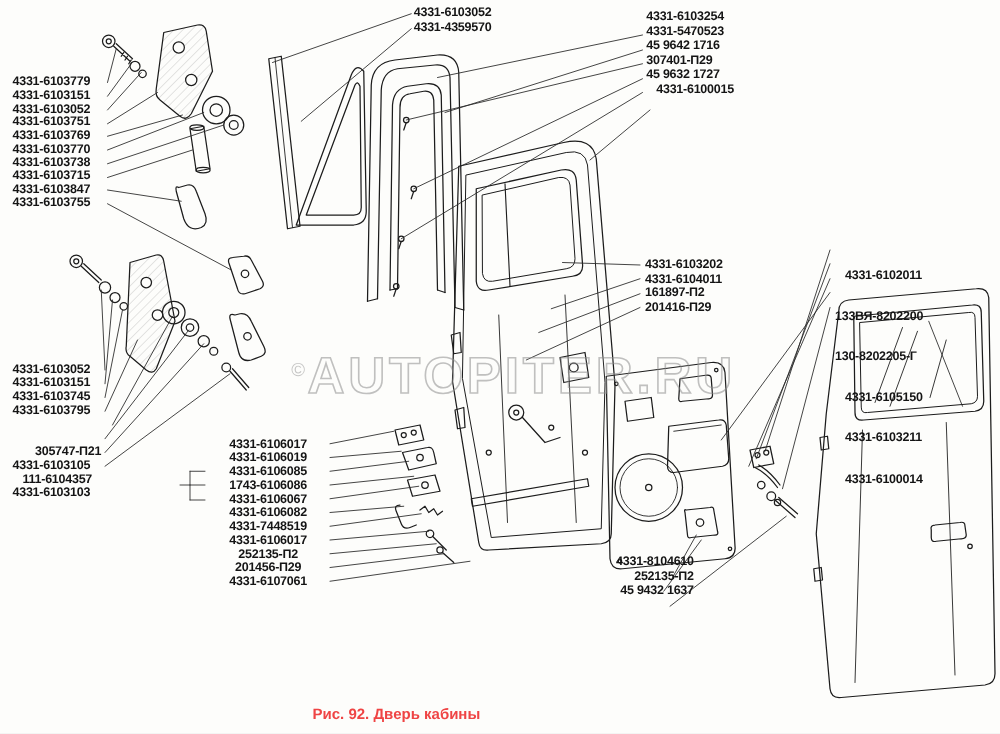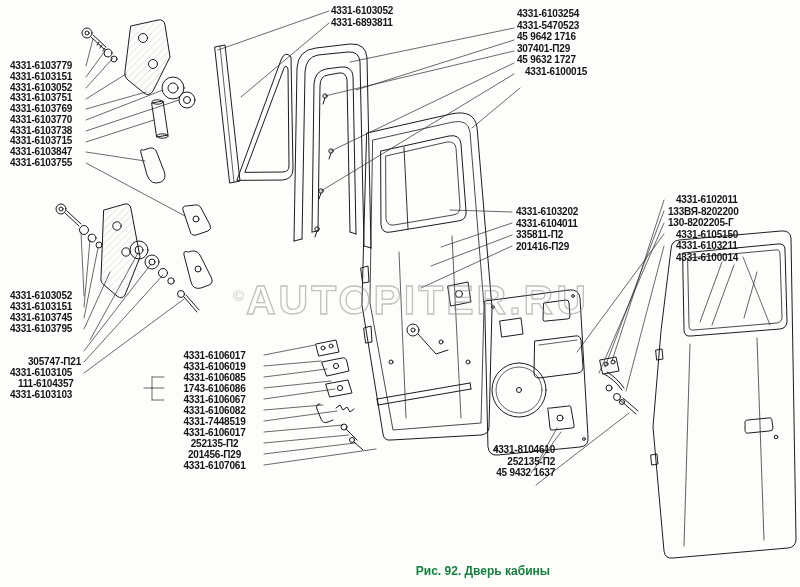--- a/index.html
+++ b/index.html
@@ -6,29 +6,29 @@
   .stage{position:relative;width:800px;height:587px;background:#fdfdfb;overflow:hidden;
          font-family:"Liberation Sans",sans-serif;}
   .label-col{position:absolute;}
   .part-label{font:bold 10px "Liberation Sans",sans-serif;color:#141414;
               letter-spacing:-0.2px;white-space:nowrap;}
   .col-topcenter .part-label{line-height:12px;}
   .col-topright  .part-label{line-height:11.5px;}
   .col-hinge-upper .part-label{line-height:10.75px;}
   .col-hinge-lower .part-label{line-height:11px;}
   .col-door .part-label{line-height:11.5px;}
-  .col-right .part-label{line-height:11.5px;}
+  .col-right .part-label{line-height:11.5px;margin-top:21px;}
   .col-lock{width:95px;text-align:right;}
   .col-lock .part-label{line-height:11px;text-align:center;}
   .col-bottom{width:110px;text-align:center;}
   .col-bottom .part-label{line-height:11.5px;}
   .ind1{padding-left:18px;margin-top:22px;}
   .ind2{padding-left:8px;}
-  .caption{position:absolute;left:250px;top:564px;width:300px;text-align:right;
-           font:bold 12px "Liberation Sans",sans-serif;color:#15803d;}
+  .caption{position:absolute;left:250px;top:564px;width:300px;text-align:left;
+           font:bold 12px "Liberation Sans",sans-serif;color:#ef4444;}
   svg.drawing{position:absolute;left:0;top:0;}
 </style>
 </head>
 <body>
 
 <div class="stage">
 
 <svg class="drawing" width="800" height="587" viewBox="0 0 800 587">
   <defs>
     <pattern id="hatch" width="5" height="5" patternUnits="userSpaceOnUse" patternTransform="rotate(45)">
@@ -199,21 +199,21 @@
   </g>
 
   <g opacity="0.55">
     <text x="233" y="301" font-size="15" fill="#9a9a9a" font-family="Liberation Sans, sans-serif">©</text>
     <text x="246" y="314" font-size="41" font-weight="bold" letter-spacing="3" stroke="#8f8f8f" stroke-width="1.3" fill="#ffffff" fill-opacity="0.08" font-family="Liberation Sans, sans-serif">AUTOPITER.RU</text>
   </g>
 </svg>
 
 <div class="label-col col-topcenter" style="left:331px;top:5px;">
   <div class="part-label">4331-6103052</div>
-  <div class="part-label">4331-6893811</div>
+  <div class="part-label">4331-4359570</div>
 </div>
 
 <div class="label-col col-topright" style="left:517px;top:8px;">
   <div class="part-label">4331-6103254</div>
   <div class="part-label">4331-5470523</div>
   <div class="part-label">45 9642 1716</div>
   <div class="part-label">307401-П29</div>
   <div class="part-label">45 9632 1727</div>
   <div class="part-label ind2">4331-6100015</div>
 </div>
@@ -238,21 +238,21 @@
   <div class="part-label">4331-6103795</div>
   <div class="part-label ind1">305747-П21</div>
   <div class="part-label">4331-6103105</div>
   <div class="part-label ind2">111-6104357</div>
   <div class="part-label">4331-6103103</div>
 </div>
 
 <div class="label-col col-door" style="left:516px;top:206px;">
   <div class="part-label">4331-6103202</div>
   <div class="part-label">4331-6104011</div>
-  <div class="part-label">335811-П2</div>
+  <div class="part-label">161897-П2</div>
   <div class="part-label">201416-П29</div>
 </div>
 
 <div class="label-col col-right" style="left:668px;top:194px;">
   <div class="part-label ind2">4331-6102011</div>
   <div class="part-label">133ВЯ-8202200</div>
   <div class="part-label">130-8202205-Г</div>
   <div class="part-label ind2">4331-6105150</div>
   <div class="part-label ind2">4331-6103211</div>
   <div class="part-label ind2">4331-6100014</div>

